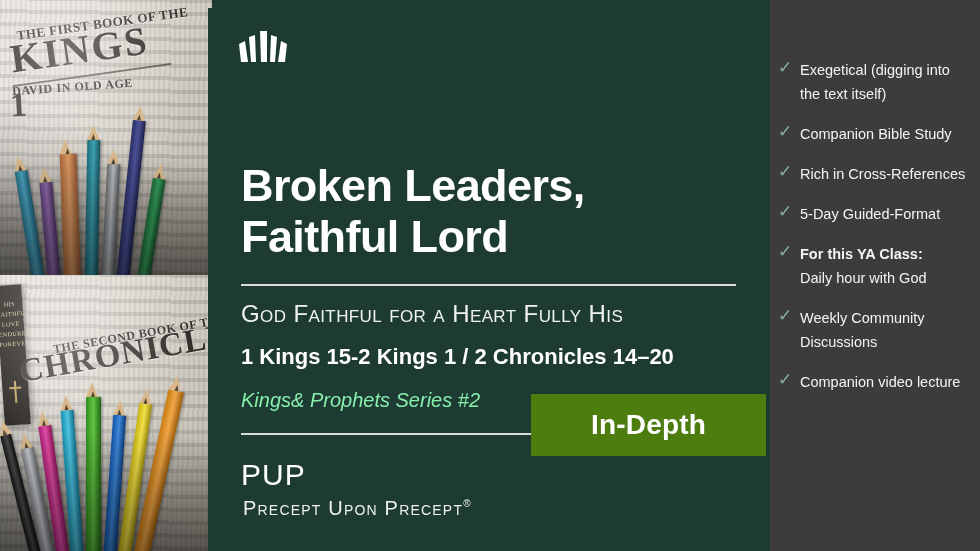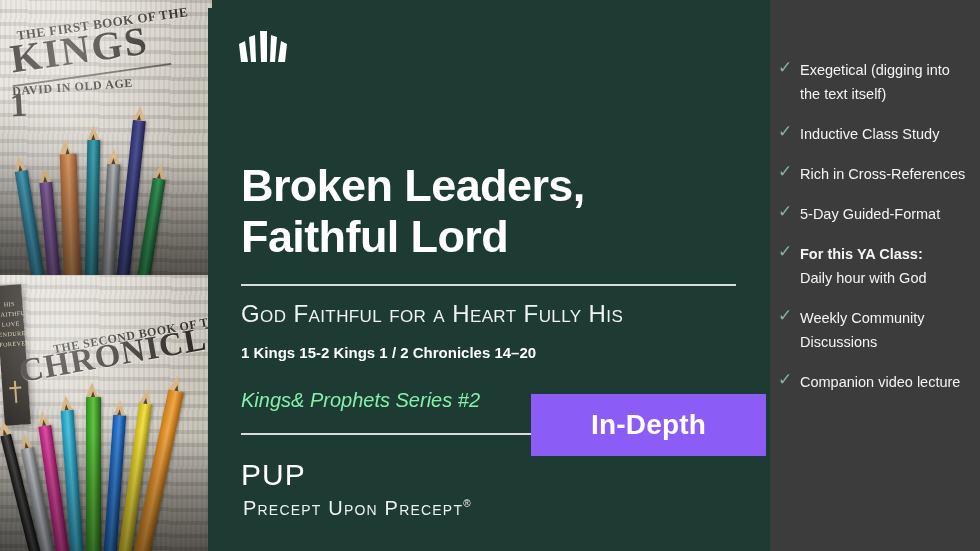--- a/index.html
+++ b/index.html
@@ -233,21 +233,21 @@
     color: #f1f3f1;
     font-size: 24px;
     font-variant: small-caps;
     letter-spacing: .4px;
     white-space: nowrap;
   }
   .reference {
     position: absolute;
     left: 33px; top: 336px;
     color: #ffffff;
-    font-size: 15px;
+    font-size: 22px;
     font-weight: bold;
     white-space: nowrap;
   }
   .series {
     position: absolute;
     left: 33px; top: 381px;
     color: #86efac;
     font-size: 20px;
     font-style: italic;
     font-weight: normal;
@@ -273,21 +273,21 @@
   .pup-sub sup {
     font-size: 10px;
     vertical-align: super;
   }
 
   
   .badge {
     position: absolute;
     left: 531px; top: 394px;
     width: 235px; height: 62px;
-    background: #8b5cf6;
+    background: #4d7c0f;
     display: flex;
     align-items: center;
     justify-content: center;
   }
   .badge-text {
     color: #ffffff;
     font-size: 28px;
     font-weight: bold;
     letter-spacing: .2px;
   }
@@ -456,21 +456,21 @@
   </div>
 
   <div class="sidebar">
     <div id="feature-list">
         <div class="feature">
           <span class="check">✓</span>
           <span class="feature-text">Exegetical (digging into the text itself)</span>
         </div>
         <div class="feature">
           <span class="check">✓</span>
-          <span class="feature-text">Inductive Class Study</span>
+          <span class="feature-text">Companion Bible Study</span>
         </div>
         <div class="feature">
           <span class="check">✓</span>
           <span class="feature-text">Rich in Cross-References</span>
         </div>
         <div class="feature">
           <span class="check">✓</span>
           <span class="feature-text">5-Day Guided-Format</span>
         </div>
         <div class="feature">

